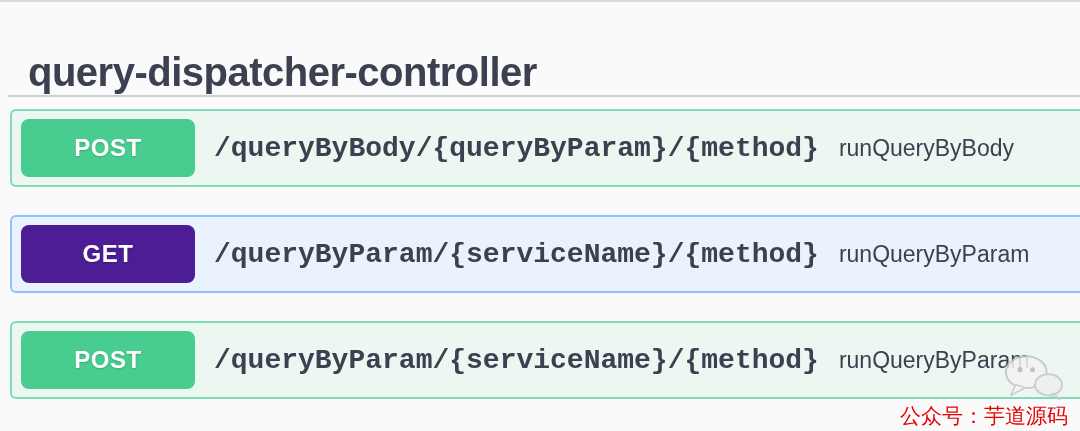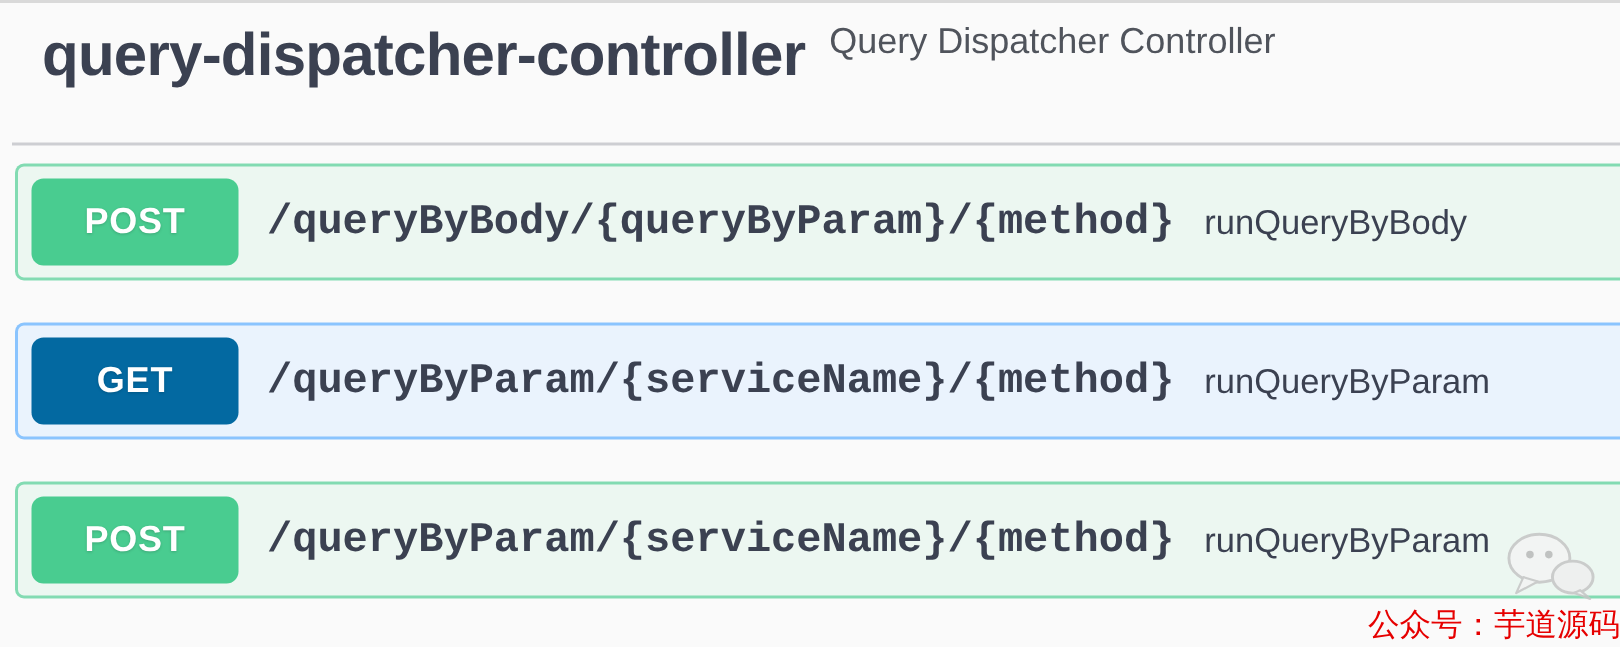--- a/index.html
+++ b/index.html
@@ -14,21 +14,21 @@
     position: absolute; top: 0; left: 0;
     width: 100%; height: 2px; background: #d9d9d9;
   }
   
   .tag-header {
     margin-left: 8px;
     padding: 14px 0 0 20px;
     height: 97px;
     border-bottom: 2px solid #cdced2;
     display: flex;
-    align-items: flex-start;
+    align-items: flex-end;
     cursor: pointer;
   }
   .tag-title {
     font-size: 40px;
     font-weight: bold;
     letter-spacing: -0.5px;
     color: #3b4151;
     line-height: 46px;
   }
   .tag-subtitle {
@@ -45,33 +45,33 @@
     border: 2px solid;
     border-radius: 6px;
     display: flex;
     align-items: center;
     cursor: pointer;
   }
   .opblock + .opblock { margin-top: 28px; }
   .op-post { background: #ecf7f1; border-color: rgba(73,204,144,0.65); }
   .op-get  { background: #eaf3fd; border-color: rgba(97,175,254,0.70); }
   .badge {
-    width: 138px; height: 58px;
+    width: 174px; height: 58px;
     margin-left: 9px;
     border-radius: 8px;
     display: flex; align-items: center; justify-content: center;
     color: #ffffff;
     font-size: 24px;
     font-weight: bold;
     letter-spacing: 0.5px;
     text-shadow: 0 1px 2px rgba(0,0,0,0.18);
     flex: none;
   }
   .badge-post { background: #49cc90; }
-  .badge-get  { background: #0369a1; }
+  .badge-get  { background: #4c1d95; }
   .path {
     margin-left: 19px;
     font-family: "Liberation Mono", monospace;
     font-weight: bold;
     font-size: 28px;
     color: #3b4151;
     white-space: nowrap;
   }
   .summary {
     margin-left: 20px;
@@ -90,37 +90,36 @@
   .wm-icon { width: 60px; height: 46px; display: block; opacity: 0.85; }
   .wm-text {
     font-size: 31px;
     color: #c7c7c7;
     letter-spacing: 0.5px;
     text-shadow: 0 1px 0 #ffffff;
     margin-left: 4px;
   }
   .wm-caption {
     position: absolute;
-    top: 402px; right: 0;
+    top: 402px; right: 12px;
     font-size: 21px;
     color: #e60000;
     font-family: "Liberation Serif", serif;
     z-index: 6;
     white-space: nowrap;
     pointer-events: none;
   }
 </style>
 </head>
 <body>
 
 <div class="top-edge"></div>
 
 <header class="tag-header">
   <h1 class="tag-title">query-dispatcher-controller</h1>
-  <span class="tag-subtitle">Query Dispatcher Controller</span>
 </header>
 
 <main class="endpoints">
 
   <div class="opblock op-post">
     <span class="badge badge-post">POST</span>
     <span class="path">/queryByBody/{queryByParam}/{method}</span>
     <span class="summary">runQueryByBody</span>
   </div>
 

